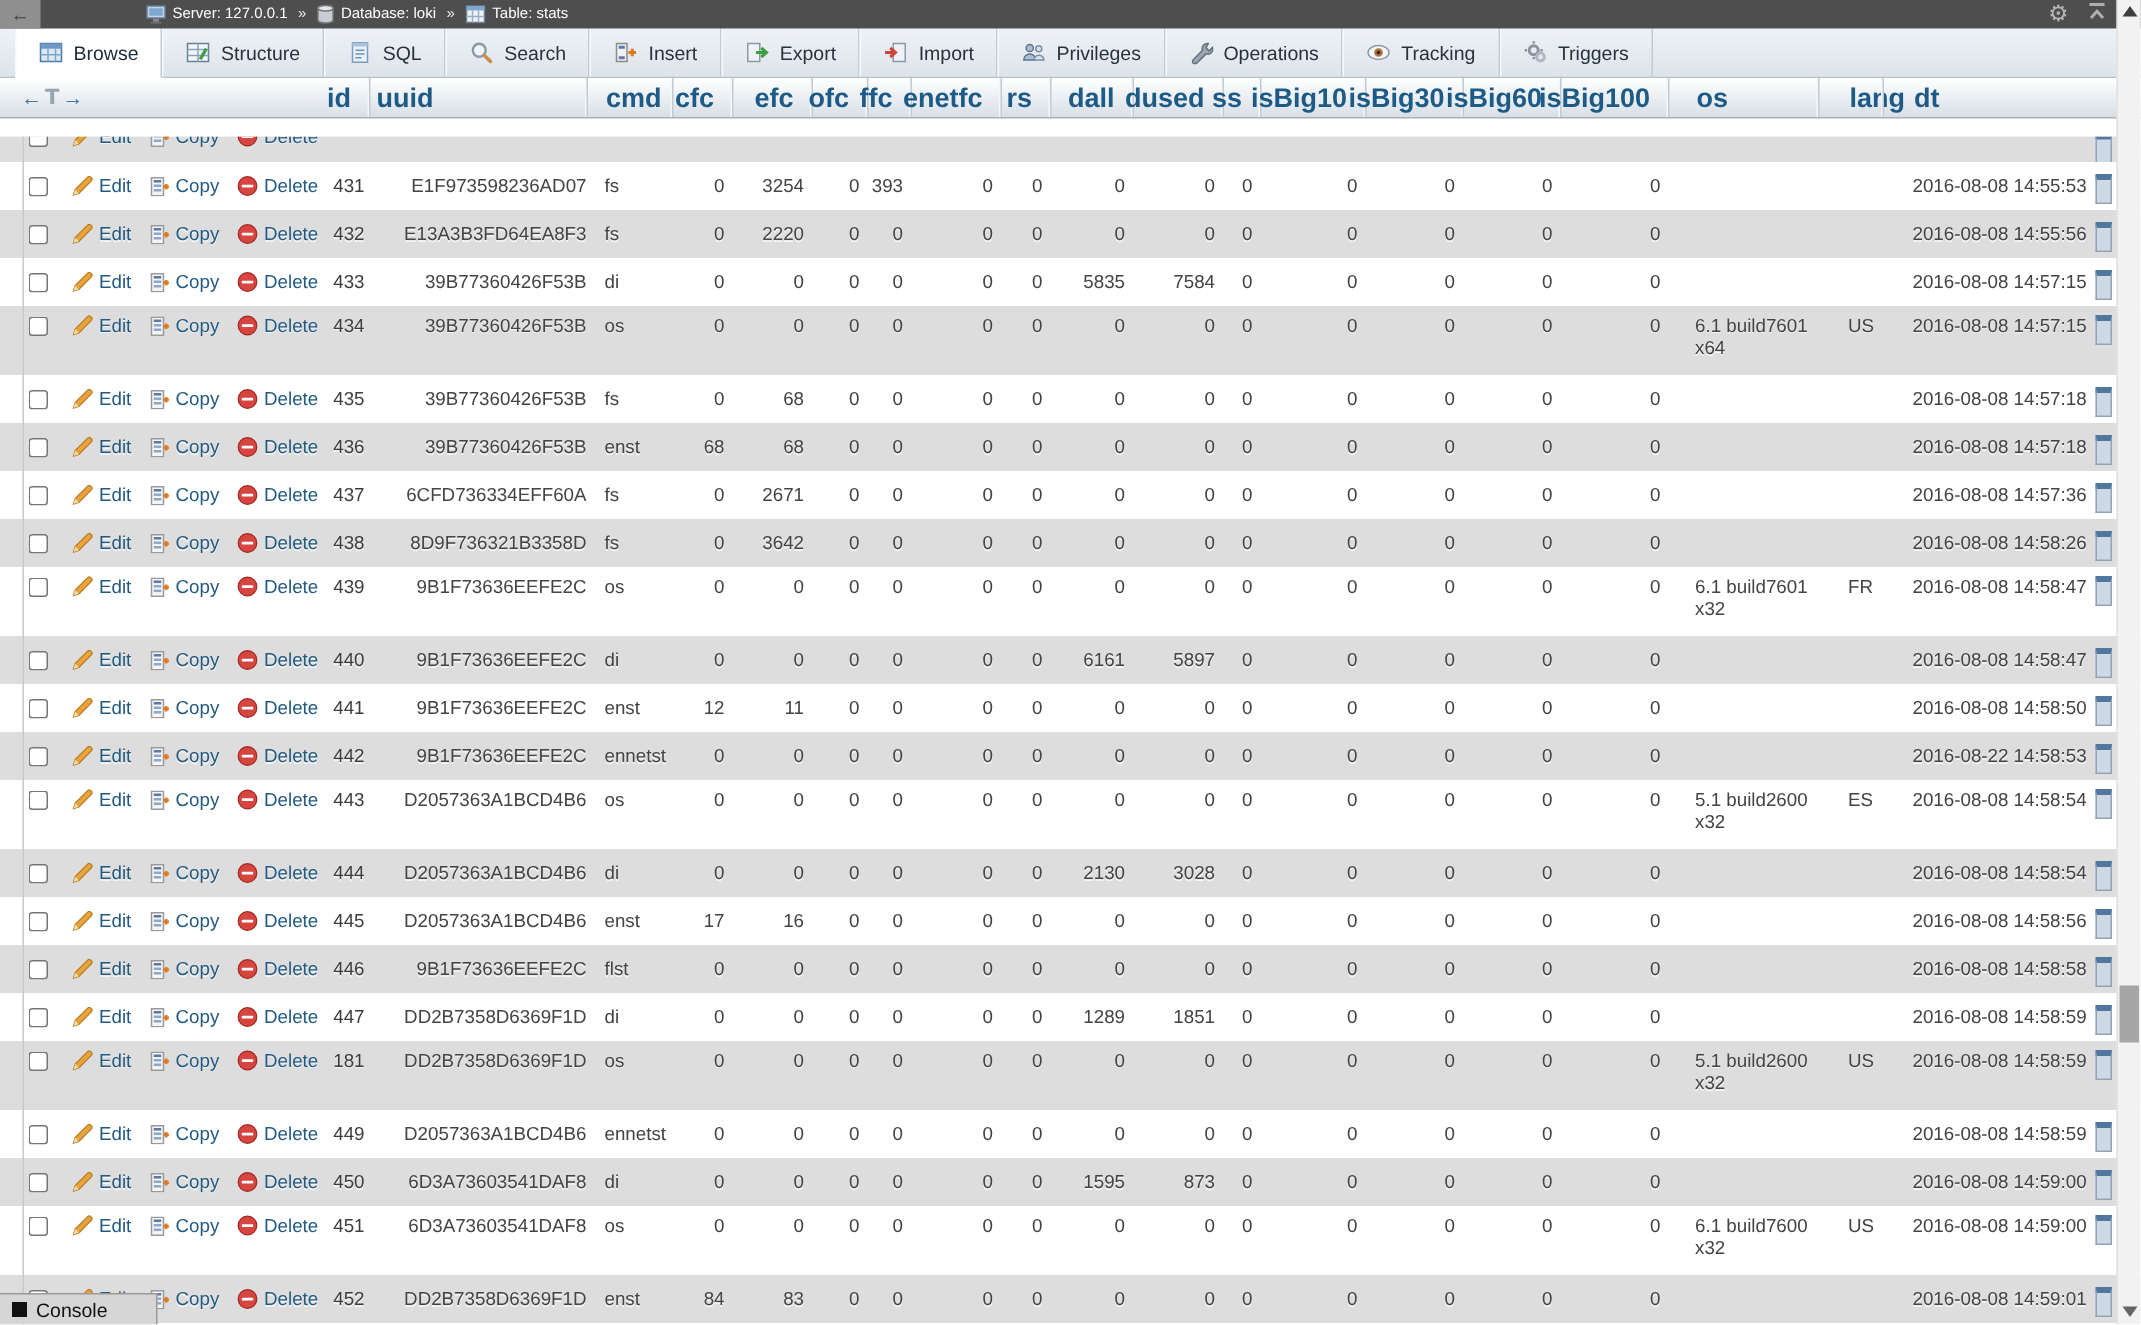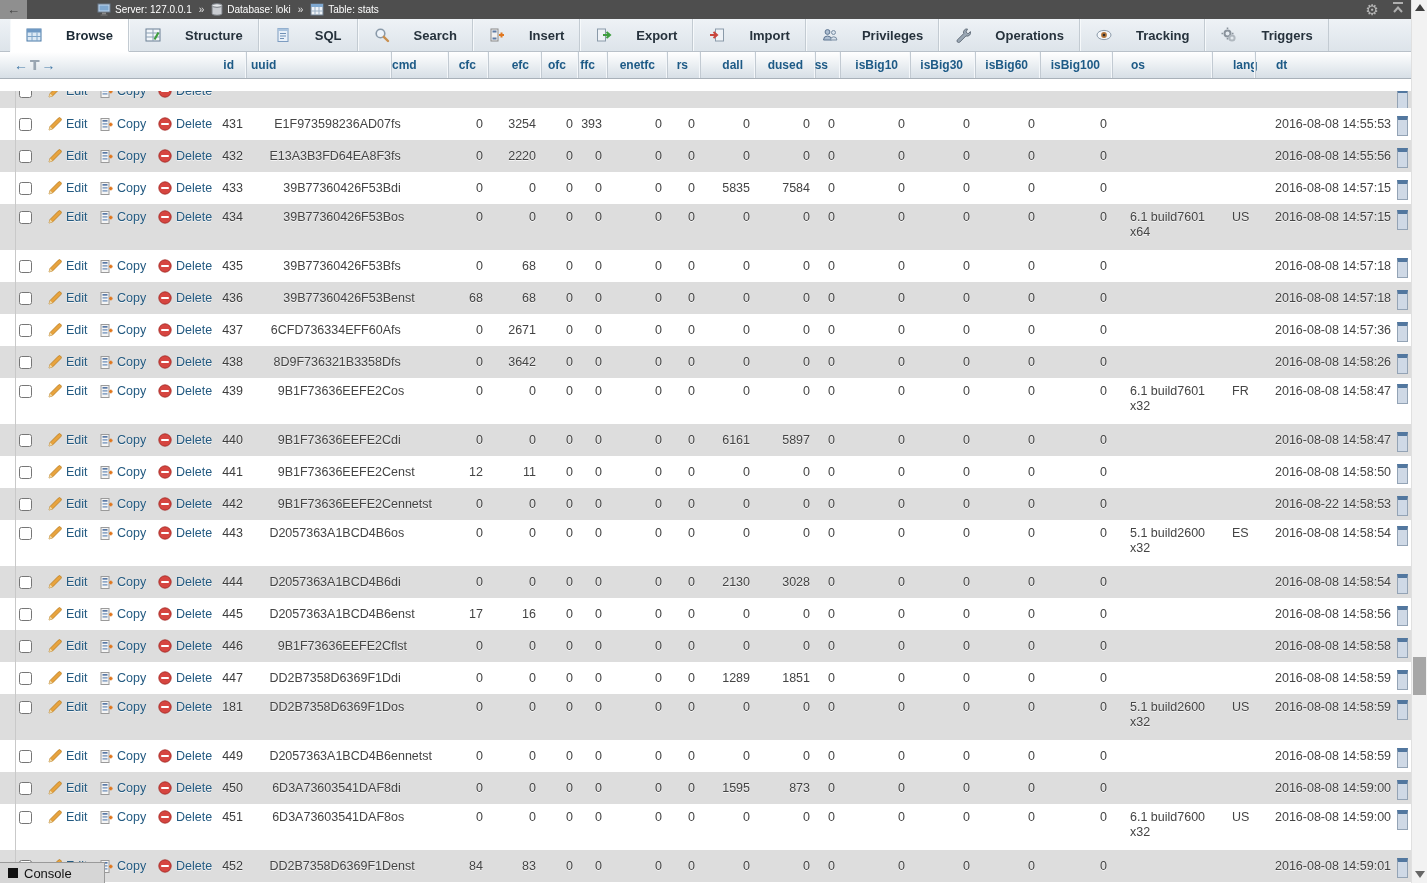--- a/index.html
+++ b/index.html
@@ -12,38 +12,38 @@
   .back-box{width:27px;height:19px;background:#8f8f8f;display:flex;align-items:center;justify-content:center;
     color:#3f3f3f;font-size:13px;line-height:1;cursor:pointer;}
   .crumbs{display:flex;align-items:center;margin-left:70px;color:#fff;font-size:10px;gap:5px;}
   .crumb{display:flex;align-items:center;gap:4px;color:#fff;cursor:pointer;}
   .crumb-sep{color:#e5e5e5;margin:0 2px;}
   .topbar-right{position:absolute;right:22px;top:0;height:19px;display:flex;align-items:center;gap:12px;}
   .topbar-right .ico{opacity:.85;}
   
   .tabbar{height:32px;background:linear-gradient(#eef2f6,#dde4ea);border-bottom:1px solid #b9c1c9;
     display:flex;align-items:stretch;padding-left:10px;}
-  .tab{display:flex;align-items:center;gap:24px;padding:0 15px;font-weight:bold;color:#26323c;font-size:13px;
+  .tab{display:flex;align-items:center;gap:7px;padding:0 15px;font-weight:normal;color:#26323c;font-size:13px;
     border-right:1px solid #c3cbd2;border-left:1px solid #f6f9fb;cursor:pointer;white-space:nowrap;}
   .tab.active{background:#fff;margin-bottom:-1px;border-bottom:1px solid #fff;color:#1c2a35;}
   
   .thead,.row{
     display:grid;
     grid-template-columns:40px 52px 58px 68px 28px 145px 57px 40px 53px 37px 29px 60px 33px 55px 60px 25px 70px 65px 65px 72px 100px 43px minmax(0,1fr);
   }
   
   .thead{height:26px;background:linear-gradient(#ffffff,#d7dfe6);border-bottom:1px solid #a9b1b9;align-items:center;}
-  .th{font-weight:bold;color:#1d5a86;font-size:12px;white-space:nowrap;height:100%;display:flex;align-items:center;}
+  .th{font-weight:bold;color:#1d5a86;font-size:18px;white-space:nowrap;height:100%;display:flex;align-items:center;}
   .th.sep{border-left:1px solid #c2cad2;box-shadow:-1px 0 0 #f4f7fa;}
   .th.num{justify-content:flex-end;padding-right:12px;}
   .th.txt{justify-content:flex-start;}
   .th-sort{grid-column:1 / span 4;padding-left:14px;font-size:14px;display:flex;align-items:center;gap:2px;cursor:pointer;}
   .th-sort .arr{color:#447aa8;}
   .th-sort .tee{color:#9aa6b2;font-family:"DejaVu Sans",sans-serif;}
-  .pad-uuid{padding-left:4px;text-align:right;} .pad-cmd{padding-left:0;}
+  .pad-uuid{padding-left:4px;text-align:right;} .pad-cmd{padding-left:12px;}
   .pad-os{padding-left:18px;} .pad-lang{padding-left:20px;} .pad-dt{padding-left:20px;}
   
   .rows{position:relative;height:805px;overflow:hidden;background:#fff;margin-top:12px;}
   .rows::before{content:"";position:absolute;left:15px;top:0;bottom:0;width:1px;background:#c9c9c9;z-index:3;}
   .row{height:32px;align-items:center;position:relative;}
   .row.odd{background:#dddddd;}
   .row.tall{height:46px;align-items:flex-start;}
   .row.tall>.cell{margin-top:6px;}
   .cell{white-space:nowrap;overflow:hidden;}
   .cell.num{text-align:right;padding-right:5px;}

